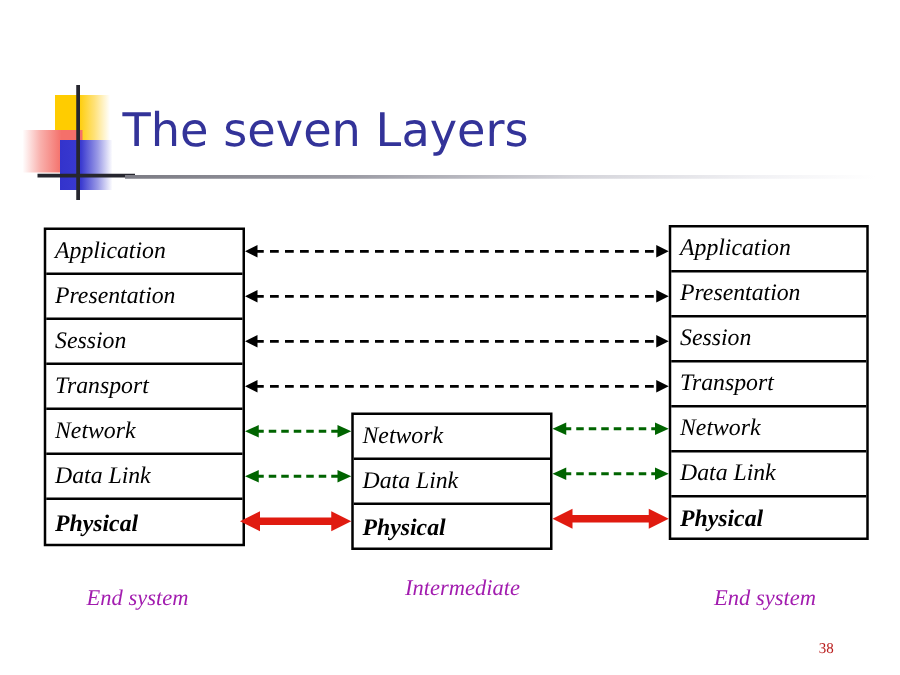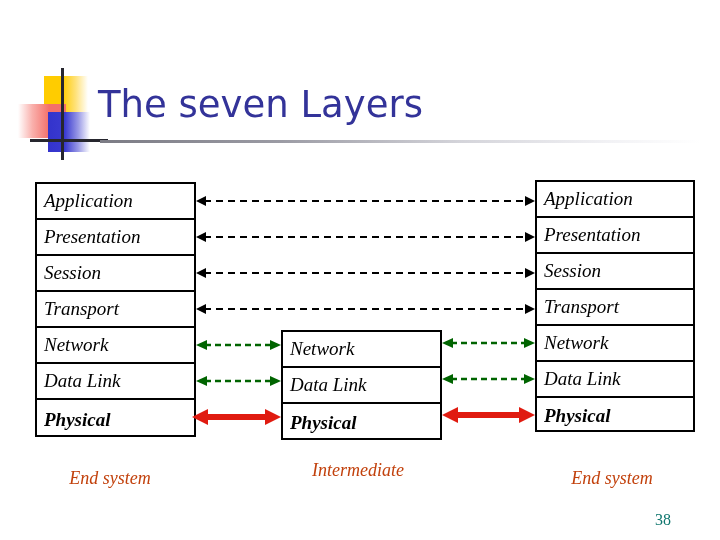--- a/index.html
+++ b/index.html
@@ -110,37 +110,37 @@
     height: 16px;
   }
   .arrow svg { display: block; overflow: visible; }
 
   
   .caption {
     position: absolute;
     font-family: "Liberation Serif", "DejaVu Serif", serif;
     font-style: italic;
     font-size: 18px;
-    color: #c2410c;
+    color: #a21caf;
     text-align: center;
     line-height: 1.35;
   }
   #caption-left   { left: 20px;  top: 466px; width: 180px; }
-  #caption-middle { left: 268px; top: 458px; width: 180px; }
+  #caption-middle { left: 280px; top: 458px; width: 180px; }
   #caption-right  { left: 522px; top: 466px; width: 180px; }
 
   #slide-number {
     position: absolute;
     left: 655px;
     top: 511px;
     width: 40px;
     text-align: left;
     font-family: "Liberation Serif", "DejaVu Serif", serif;
-    font-size: 16px;
-    color: #0f766e;
+    font-size: 12px;
+    color: #b91c1c;
   }
 </style>
 </head>
 <body>
 
 <div id="slide">
 
   <div id="title-area">
 
     <div id="logo">

